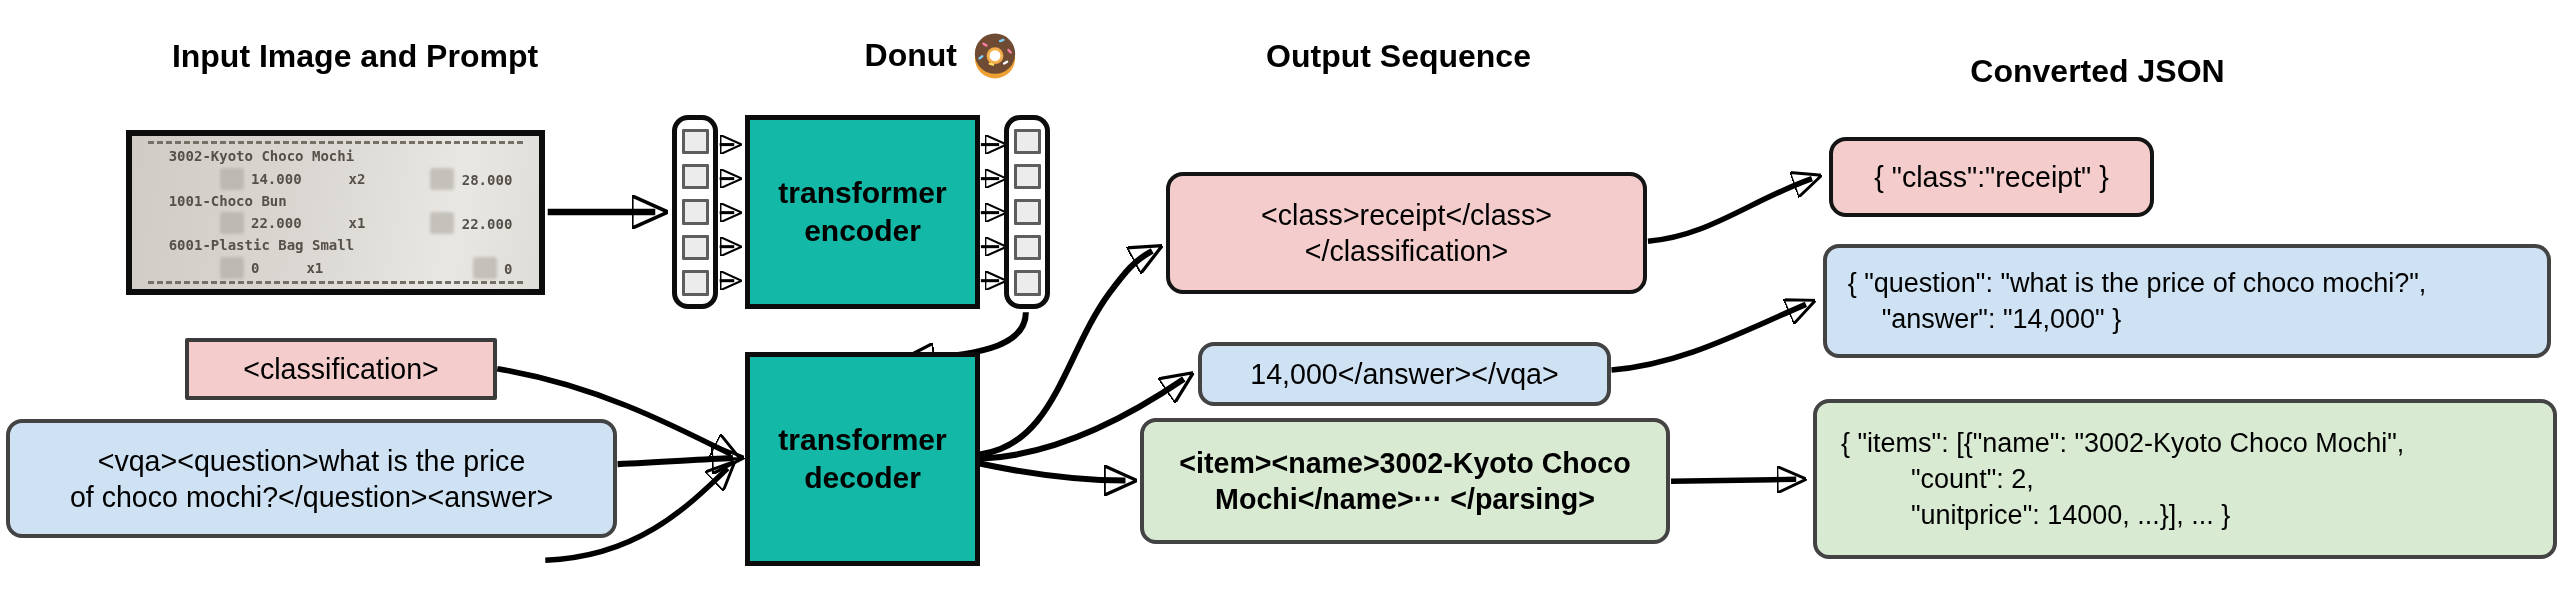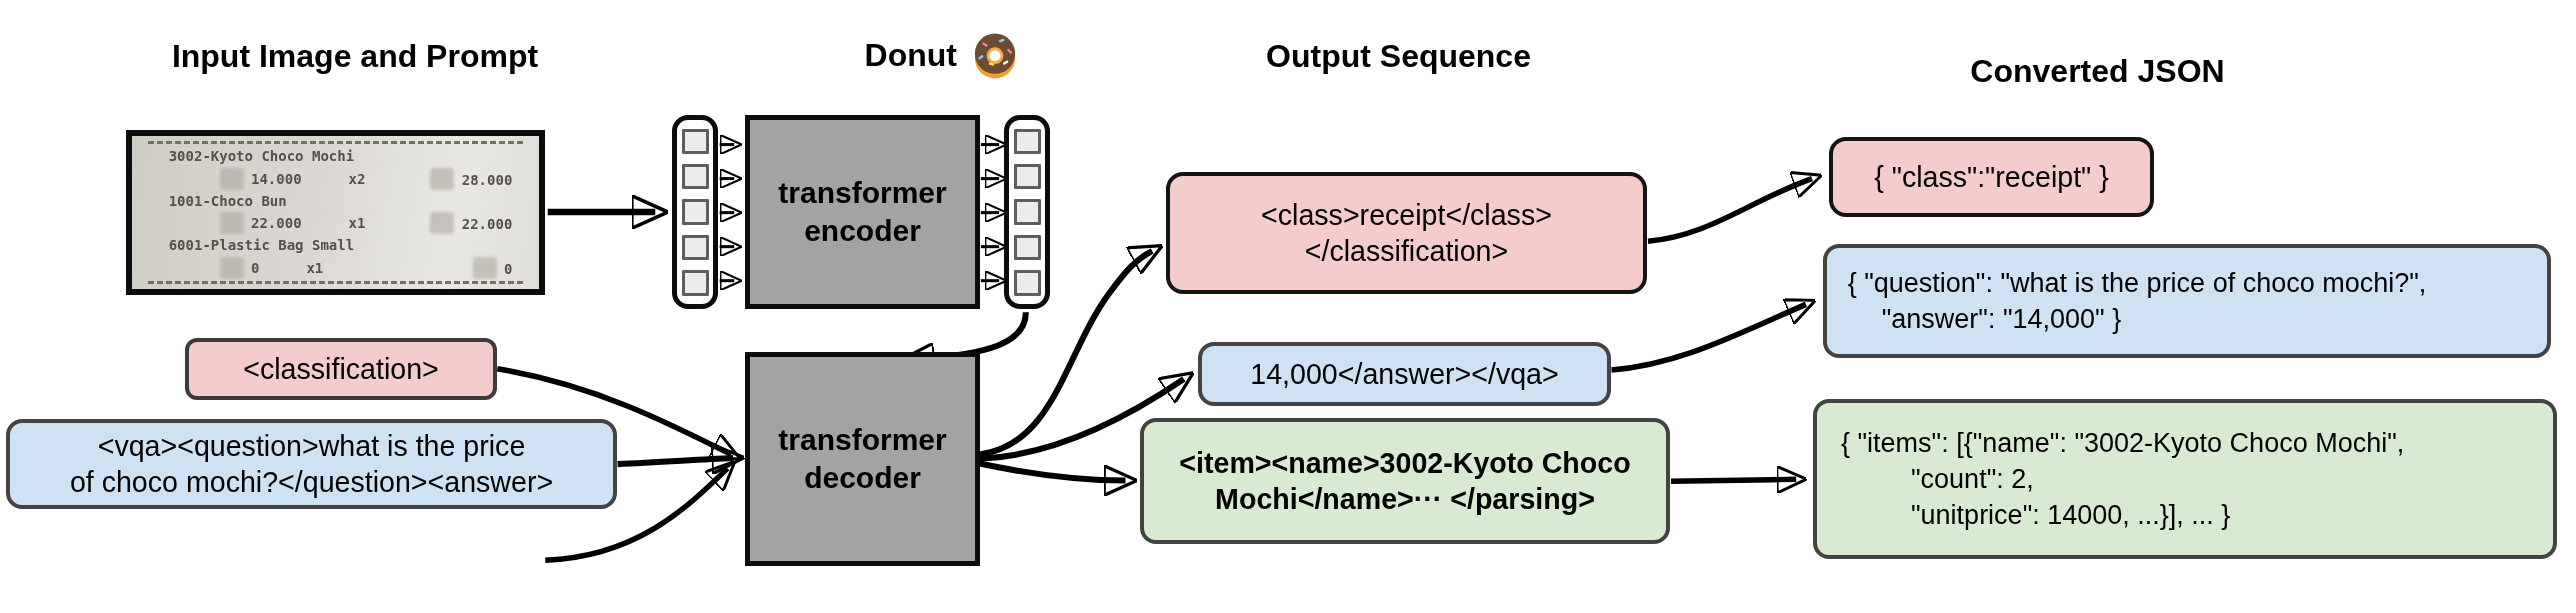--- a/index.html
+++ b/index.html
@@ -31,21 +31,21 @@
   .r-nums { display:flex; align-items:center; padding-left:78px; line-height:20px; }
   .r-qty  { margin-left:47px; }
   .r-total-group { margin-left:auto; padding-right:17px; display:flex; align-items:flex-end; }
   .blurpatch {
     display:inline-block; width:24px; height:22px; background:#aaa49c;
     opacity:.55; border-radius:3px; margin-right:7.3px; filter:blur(1.8px);
   }
 
   
   .mbox {
-    position:absolute; box-sizing:border-box; background:#a3a3a3;
+    position:absolute; box-sizing:border-box; background:#14b8a6;
     border:5.5px solid #0c0c0c; display:flex; flex-direction:column;
     align-items:center; justify-content:center; text-align:center;
     font-weight:bold; font-size:30px; line-height:38px; color:#000;
   }
   #encoder { left:745px; top:115px; width:235px; height:194px; }
   #decoder { left:745px; top:352px; width:235px; height:214px; }
 
   .token-col {
     position:absolute; box-sizing:border-box; width:46px; height:194px; top:115px;
     border:5.5px solid #0c0c0c; border-radius:16px; background:#fff;
@@ -61,24 +61,24 @@
 
   
   .box {
     position:absolute; box-sizing:border-box; display:flex; flex-direction:column;
     align-items:center; justify-content:center; text-align:center;
     font-size:28.6px; line-height:36px; color:#000; white-space:nowrap;
   }
   .pink  { background:#f4cccc; border:4.9px solid #141414; border-radius:17px; }
   .blue  { background:#cfe2f3; border:4.3px solid #434343; border-radius:16px; }
   .green { background:#d9ead3; border:4.3px solid #434343; border-radius:16px; }
-  .pink.thin { border-width:4.3px; border-color:#3b3b3b; border-radius:12px; }
+  .pink.thin { border-width:4.3px; border-color:#3b3b3b; border-radius:2px; }
 
   #p-class { left:185px;  top:338px; width:312px; height:62px; }
-  #p-vqa   { left:6px;   top:419px; width:611px; height:90px; }
+  #p-vqa   { left:6px;   top:419px; width:611px; height:119px; }
   #p-parse { left:338px;  top:524px; width:208px; height:78px; }
 
   #o-class { left:1166px; top:172px; width:481px; height:122px; }
   #o-vqa   { left:1198px; top:342px; width:413px; height:64px; }
   #o-parse { left:1140px; top:418px; width:530px; height:126px;font-weight:bold; }
 
   #j-class { left:1829px; top:137px; width:325px; height:80px; }
   #j-vqa   { left:1823px; top:244px; width:728px; height:114px; font-size:27px; align-items:flex-start; padding-left:20.7px; }
   #j-parse { left:1813px; top:399px; width:744px; height:160px; font-size:27px; align-items:flex-start; padding-left:24px; }
   .indent  { padding-left:34px; }

